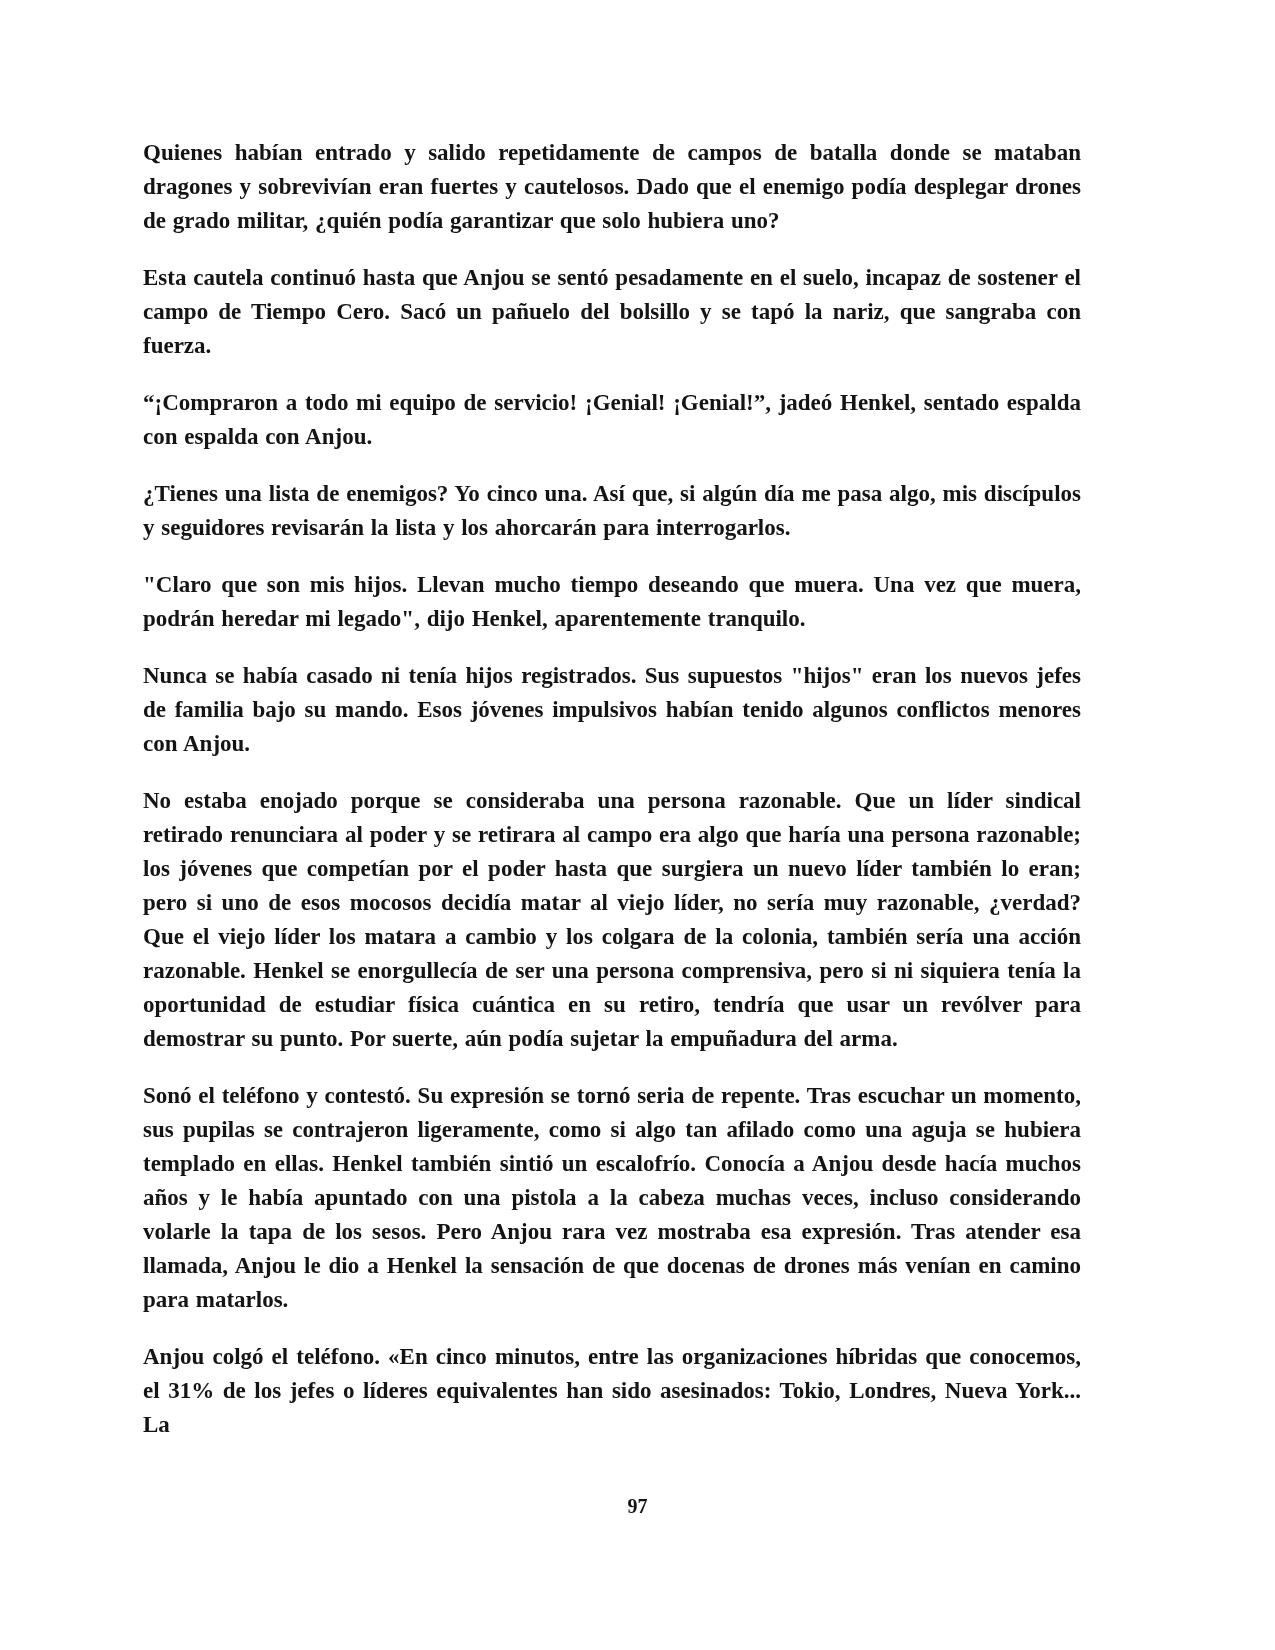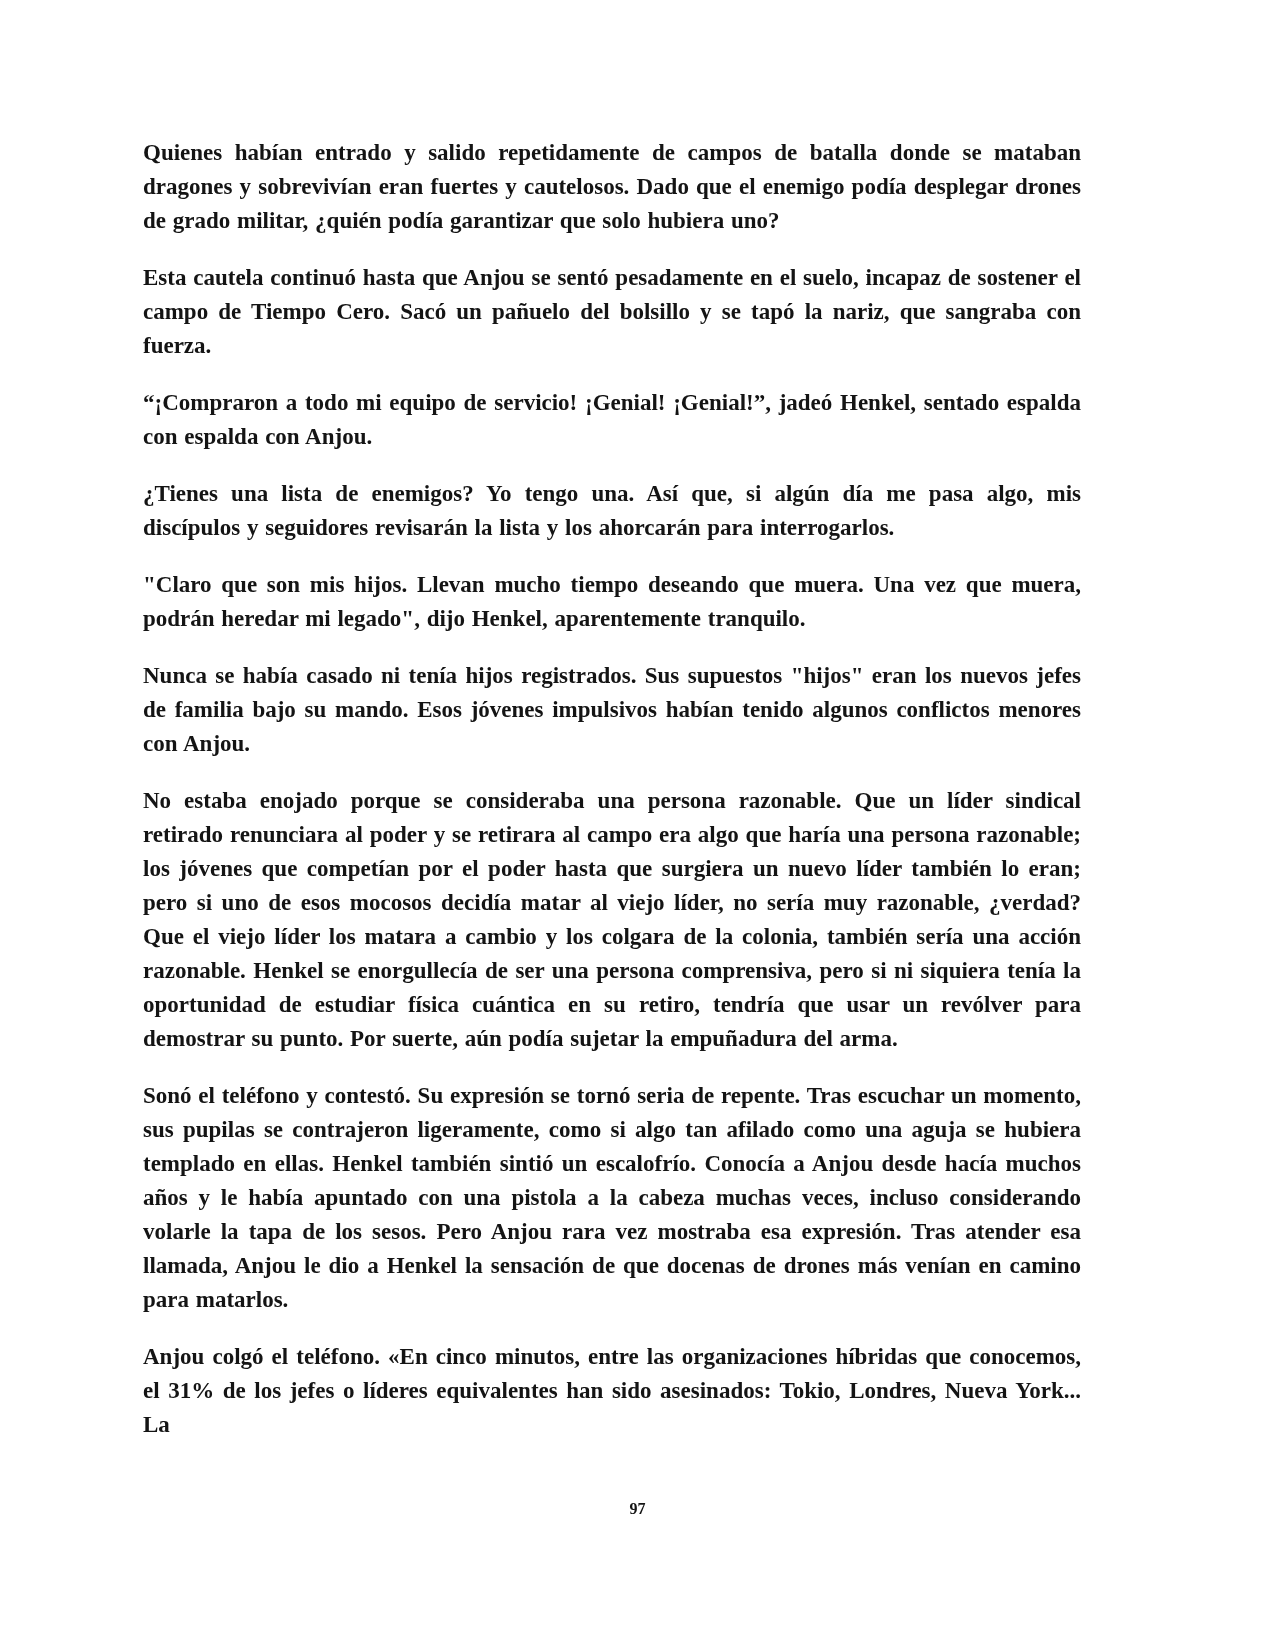--- a/index.html
+++ b/index.html
@@ -31,33 +31,33 @@
     text-justify: inter-word;
     margin: 0 0 23px 0;
     word-spacing: 1px;
   }
   .page-number {
     position: absolute;
     bottom: 132px;
     left: 0;
     width: 100%;
     text-align: center;
-    font-size: 16px;
+    font-size: 20px;
     color: #141414;
   }
 </style>
 </head>
 <body>
 
 <div class="page">
   <div class="content">
     <p class="para">Quienes habían entrado y salido repetidamente de campos de batalla donde se mataban dragones y sobrevivían eran fuertes y cautelosos. Dado que el enemigo podía desplegar drones de grado militar, ¿quién podía garantizar que solo hubiera uno?</p>
     <p class="para">Esta cautela continuó hasta que Anjou se sentó pesadamente en el suelo, incapaz de sostener el campo de Tiempo Cero. Sacó un pañuelo del bolsillo y se tapó la nariz, que sangraba con fuerza.</p>
     <p class="para">“¡Compraron a todo mi equipo de servicio! ¡Genial! ¡Genial!”, jadeó Henkel, sentado espalda con espalda con Anjou.</p>
-    <p class="para">¿Tienes una lista de enemigos? Yo tengo una. Así que, si algún día me pasa algo, mis discípulos y seguidores revisarán la lista y los ahorcarán para interrogarlos.</p>
+    <p class="para">¿Tienes una lista de enemigos? Yo cinco una. Así que, si algún día me pasa algo, mis discípulos y seguidores revisarán la lista y los ahorcarán para interrogarlos.</p>
     <p class="para">"Claro que son mis hijos. Llevan mucho tiempo deseando que muera. Una vez que muera, podrán heredar mi legado", dijo Henkel, aparentemente tranquilo.</p>
     <p class="para">Nunca se había casado ni tenía hijos registrados. Sus supuestos "hijos" eran los nuevos jefes de familia bajo su mando. Esos jóvenes impulsivos habían tenido algunos conflictos menores con Anjou.</p>
     <p class="para">No estaba enojado porque se consideraba una persona razonable. Que un líder sindical retirado renunciara al poder y se retirara al campo era algo que haría una persona razonable; los jóvenes que competían por el poder hasta que surgiera un nuevo líder también lo eran; pero si uno de esos mocosos decidía matar al viejo líder, no sería muy razonable, ¿verdad? Que el viejo líder los matara a cambio y los colgara de la colonia, también sería una acción razonable. Henkel se enorgullecía de ser una persona comprensiva, pero si ni siquiera tenía la oportunidad de estudiar física cuántica en su retiro, tendría que usar un revólver para demostrar su punto. Por suerte, aún podía sujetar la empuñadura del arma.</p>
     <p class="para">Sonó el teléfono y contestó. Su expresión se tornó seria de repente. Tras escuchar un momento, sus pupilas se contrajeron ligeramente, como si algo tan afilado como una aguja se hubiera templado en ellas. Henkel también sintió un escalofrío. Conocía a Anjou desde hacía muchos años y le había apuntado con una pistola a la cabeza muchas veces, incluso considerando volarle la tapa de los sesos. Pero Anjou rara vez mostraba esa expresión. Tras atender esa llamada, Anjou le dio a Henkel la sensación de que docenas de drones más venían en camino para matarlos.</p>
     <p class="para">Anjou colgó el teléfono. «En cinco minutos, entre las organizaciones híbridas que conocemos, el 31% de los jefes o líderes equivalentes han sido asesinados: Tokio, Londres, Nueva York... La</p>
   </div>
   <div class="page-number">97</div>
 </div>
 
 </body></html>

